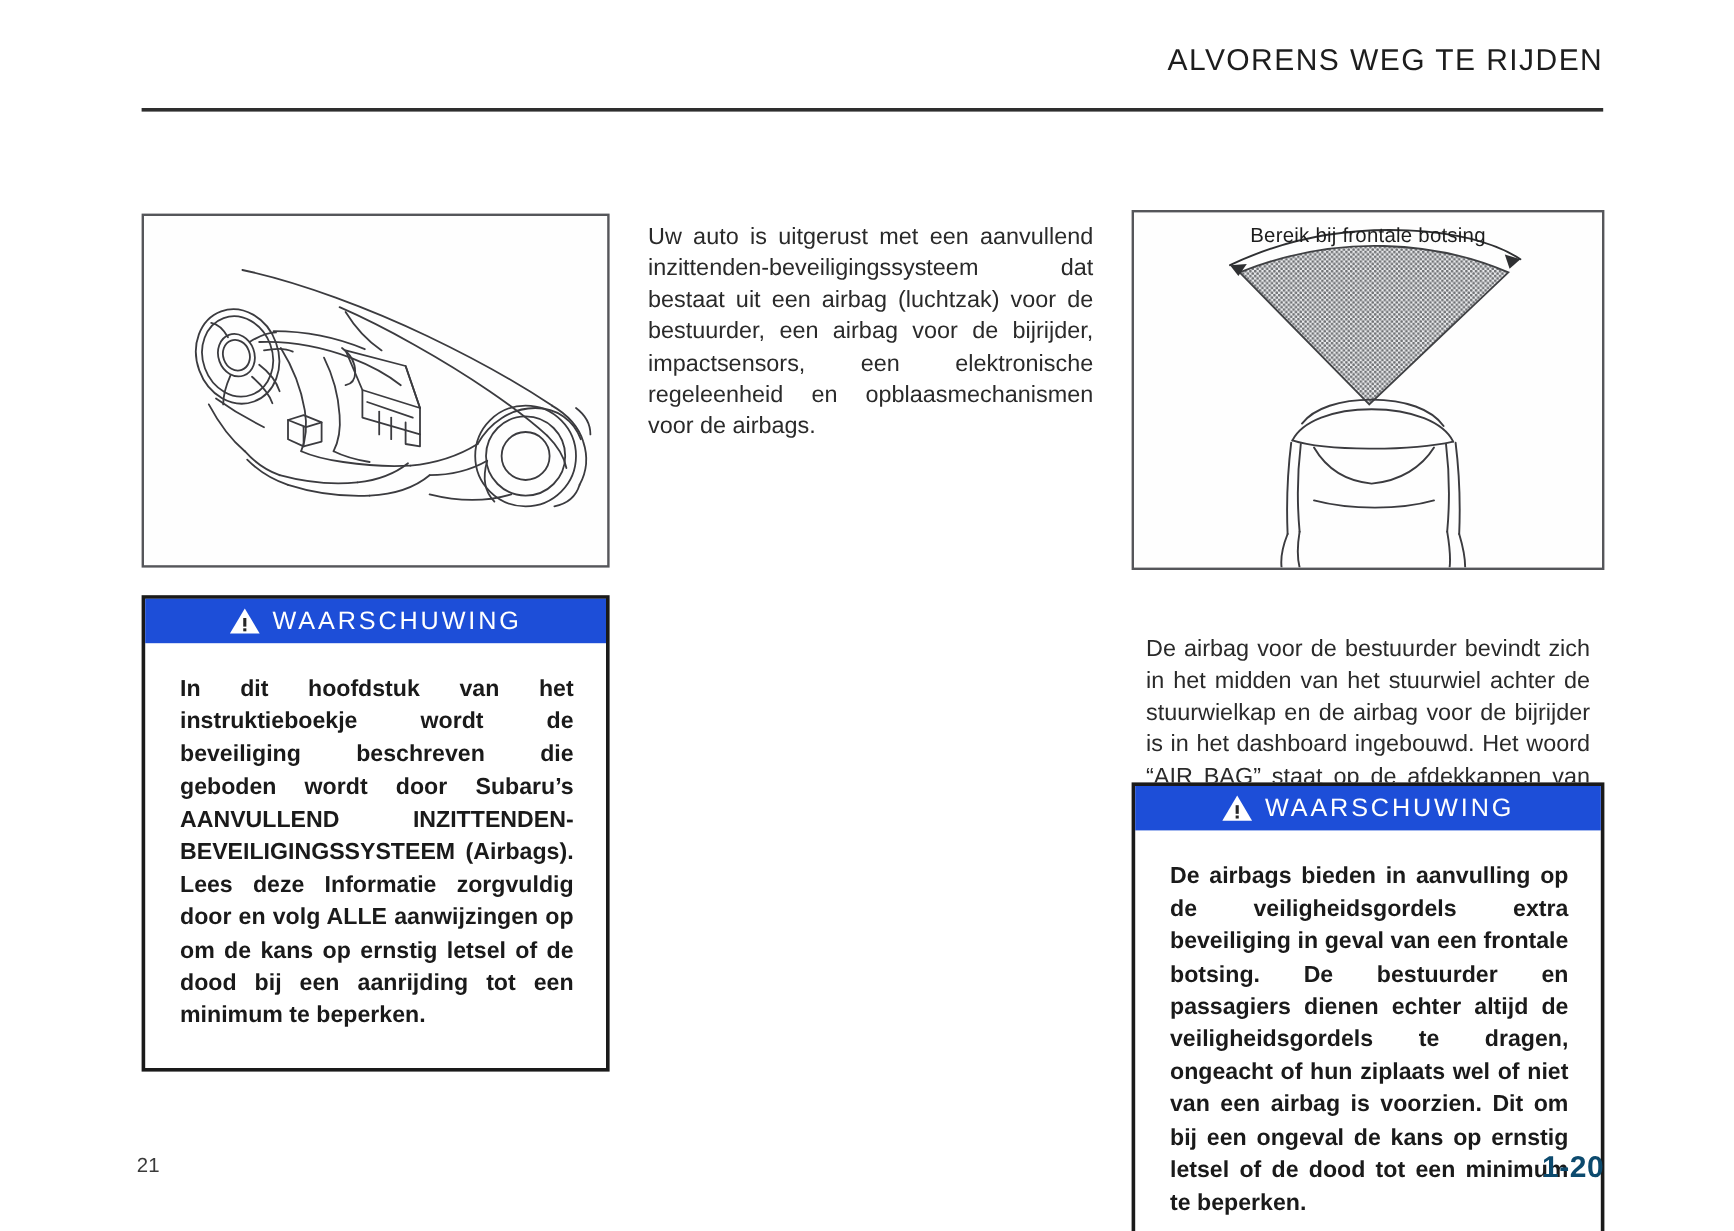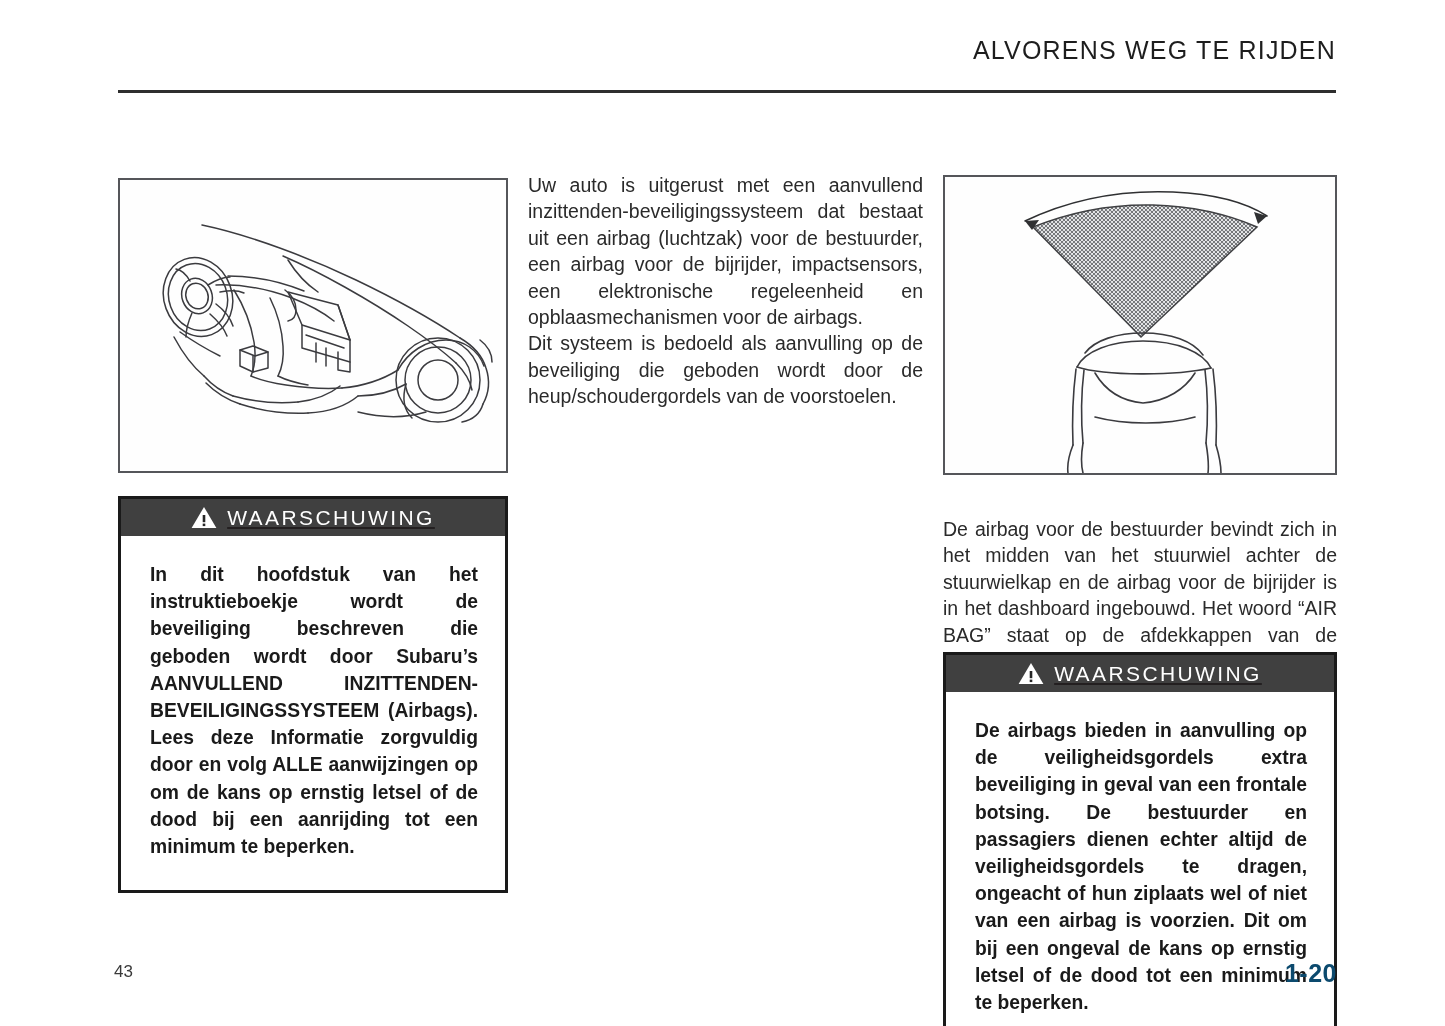--- a/index.html
+++ b/index.html
@@ -61,35 +61,34 @@
   }
 
   
   .body-text {
     font-size: 19.5px;
     line-height: 26.4px;
     color: #2a2a2a;
     text-align: justify;
     text-justify: inter-word;
   }
-  .body-text p { margin: 0; }
+  .body-text p { margin: 12px; }
 
   
   .warning {
     border: 3px solid #1a1a1a;
     background: #ffffff;
   }
   .warning-head {
-    background: #404040;
+    background: #1d4ed8;
     height: 37px;
     display: flex;
     align-items: center;
     justify-content: center;
     gap: 10px;
-    text-decoration: underline;
   }
   .warning-head .wtext {
     color: #ffffff;
     font-size: 21px;
     letter-spacing: 2.4px;
     font-weight: 400;
     line-height: 1;
     padding-bottom: 1px;
   }
   .warn-tri { display: block; }
@@ -213,26 +212,26 @@
     <span class="wtext">WAARSCHUWING</span>
   </div>
   <div class="warning-body">
     <p>In dit hoofdstuk van het instruktieboekje wordt de beveiliging beschreven die geboden wordt door Subaru’s AANVULLEND INZITTENDEN-BEVEILIGINGSSYSTEEM (Airbags). Lees deze Informatie zorgvuldig door en volg ALLE aanwijzingen op om de kans op ernstig letsel of de dood bij een aanrijding tot een minimum te beperken.</p>
   </div>
 </div>
 
 <div class="col-mid">
   <div class="body-text">
     <p>Uw auto is uitgerust met een aanvullend inzittenden-beveiligingssysteem dat bestaat uit een airbag (luchtzak) voor de bestuurder, een airbag voor de bijrijder, impactsensors, een elektronische regeleenheid en opblaasmechanismen voor de airbags.</p>
-    <p>Dit systeem is bedoeld als aanvulling op de beveiliging die geboden wordt door de heup/schoudergordels van de voorstoelen.</p>
   </div>
 </div>
 
 <div class="col-right">
   <div class="figure-box fig-right">
+    <div class="fig-caption">Bereik bij frontale botsing</div>
     <svg viewBox="0 0 390 296" width="100%" height="100%">
       <defs>
         <pattern id="dotHatch" width="4" height="4" patternUnits="userSpaceOnUse">
           <rect width="4" height="4" fill="#e9eaec"></rect>
           <circle cx="1" cy="1" r="1.15" fill="#6f7174"></circle>
           <circle cx="3" cy="3" r="1.15" fill="#6f7174"></circle>
         </pattern>
       </defs>
 
       <path d="M196 160 L88 50 C128 34 170 27 208 28 C246 29 282 37 312 50 Z" fill="url(#dotHatch)" stroke="#3f4043" stroke-width="1.5"></path>
@@ -281,14 +280,14 @@
       <rect x="11.7" y="9" width="2.6" height="7.2" fill="#262626"></rect>
       <rect x="11.7" y="17.6" width="2.6" height="2.5" fill="#262626"></rect>
     </svg>
     <span class="wtext">WAARSCHUWING</span>
   </div>
   <div class="warning-body">
     <p>De airbags bieden in aanvulling op de veiligheidsgordels extra beveiliging in geval van een frontale botsing. De bestuurder en passagiers dienen echter altijd de veiligheidsgordels te dragen, ongeacht of hun ziplaats wel of niet van een airbag is voorzien. Dit om bij een ongeval de kans op ernstig letsel of de dood tot een minimum te beperken.</p>
   </div>
 </div>
 
-<div class="folio-left">43</div>
+<div class="folio-left">21</div>
 <div class="folio-right">1-20</div>
 
 </body></html>

